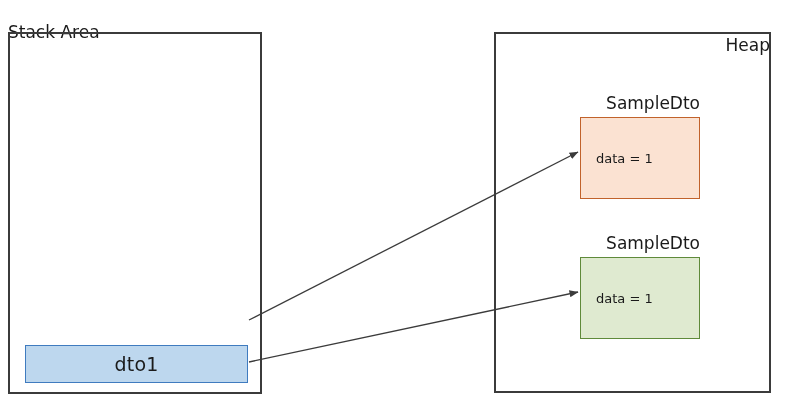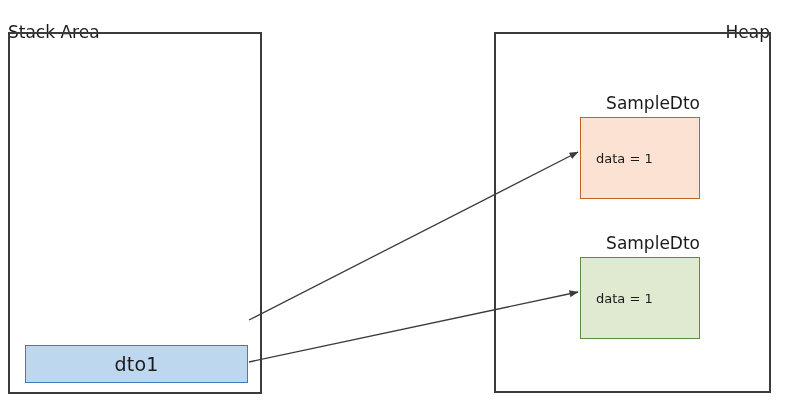--- a/index.html
+++ b/index.html
@@ -20,21 +20,21 @@
   }
   .region-label {
     position: absolute;
     font-size: 17px;
     color: #1a1a1a;
     line-height: 20px;
     white-space: nowrap;
     margin-top: 16px;
   }
   #stack-area-label { left: 8px; top: 6px; }
-  #heap-label { left: 640px; top: 6px; width: 130px; text-align: right; }
+  #heap-label { left: 640px; top: 19px; width: 130px; text-align: right; }
 
   .region-box {
     position: absolute;
     border: 2px solid #3b3b3b;
     background: transparent;
     box-sizing: border-box;
   }
   #stack-area-box { left: 8px; top: 32px; width: 254px; height: 362px; }
   #heap-box      { left: 494px; top: 32px; width: 277px; height: 361px; }
 

